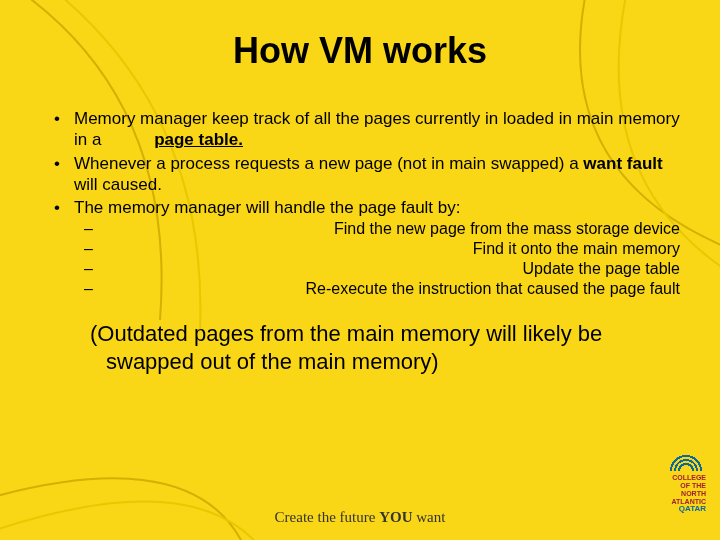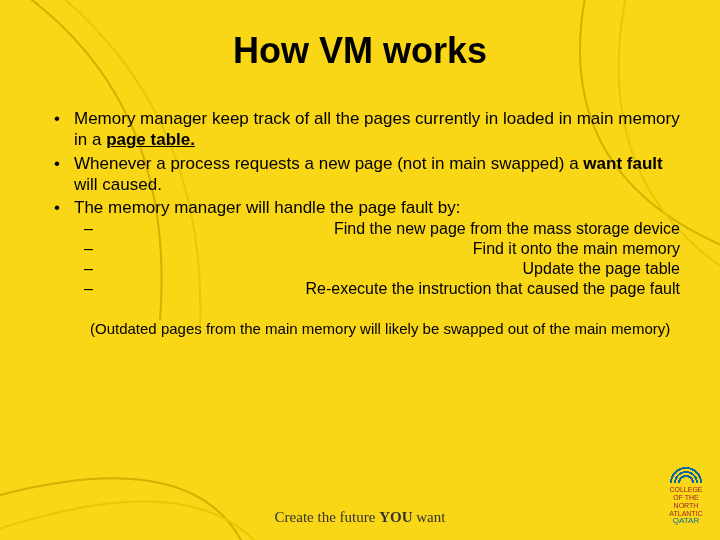--- a/index.html
+++ b/index.html
@@ -37,64 +37,64 @@
     margin-bottom: 2px;
   }
   .bullets > li > .b-mark {
     width: 34px;
     flex: 0 0 34px;
     text-align: center;
   }
   .bullets > li > .b-text {
     flex: 1;
   }
-  .u { text-decoration: underline; }
+  .u { text-decoration: underline; margin-left: 48px; }
   .b { font-weight: 700; }
   .sub {
     list-style: none;
     padding-left: 34px;
     margin-top: 2px;
   }
   .sub > li {
     display: flex;
     margin-bottom: 2px;
   }
   .sub > li > .s-mark {
     width: 36px;
     flex: 0 0 36px;
     text-align: left;
     padding-left: 10px;
   }
   .sub > li > .s-text { flex: 1; text-align: right; }
   .note {
-    font-size: 15px;
+    font-size: 22px;
     line-height: 1.25;
     margin-top: 22px;
     padding-left: 50px;
     text-indent: -16px;
     margin-left: 16px;
   }
   .tagline {
     position: absolute;
     bottom: 14px;
     left: 0;
     right: 0;
     text-align: center;
     font-family: "Comic Sans MS", cursive;
     font-size: 15px;
     color: #333;
   }
   .tagline .you { font-weight: 700; }
   .logo {
     position: absolute;
     right: 14px;
-    bottom: 14px;
-    text-align: center;
+    bottom: 26px;
+    text-align: right;
     font-size: 7px;
-    font-weight: 400;
+    font-weight: 700;
     color: #a02030;
     line-height: 1.1;
   }
   .logo .sw {
     width: 40px; height: 22px; margin: 0 auto 3px auto;
     background:
       radial-gradient(circle at 50% 100%, transparent 14px, #0a6aa0 14px, #0a6aa0 16px, transparent 16px),
       radial-gradient(circle at 50% 100%, transparent 10px, #0a6aa0 10px, #0a6aa0 12px, transparent 12px),
       radial-gradient(circle at 50% 100%, transparent 6px, #0a6aa0 6px, #0a6aa0 8px, transparent 8px);
     background-repeat: no-repeat;

